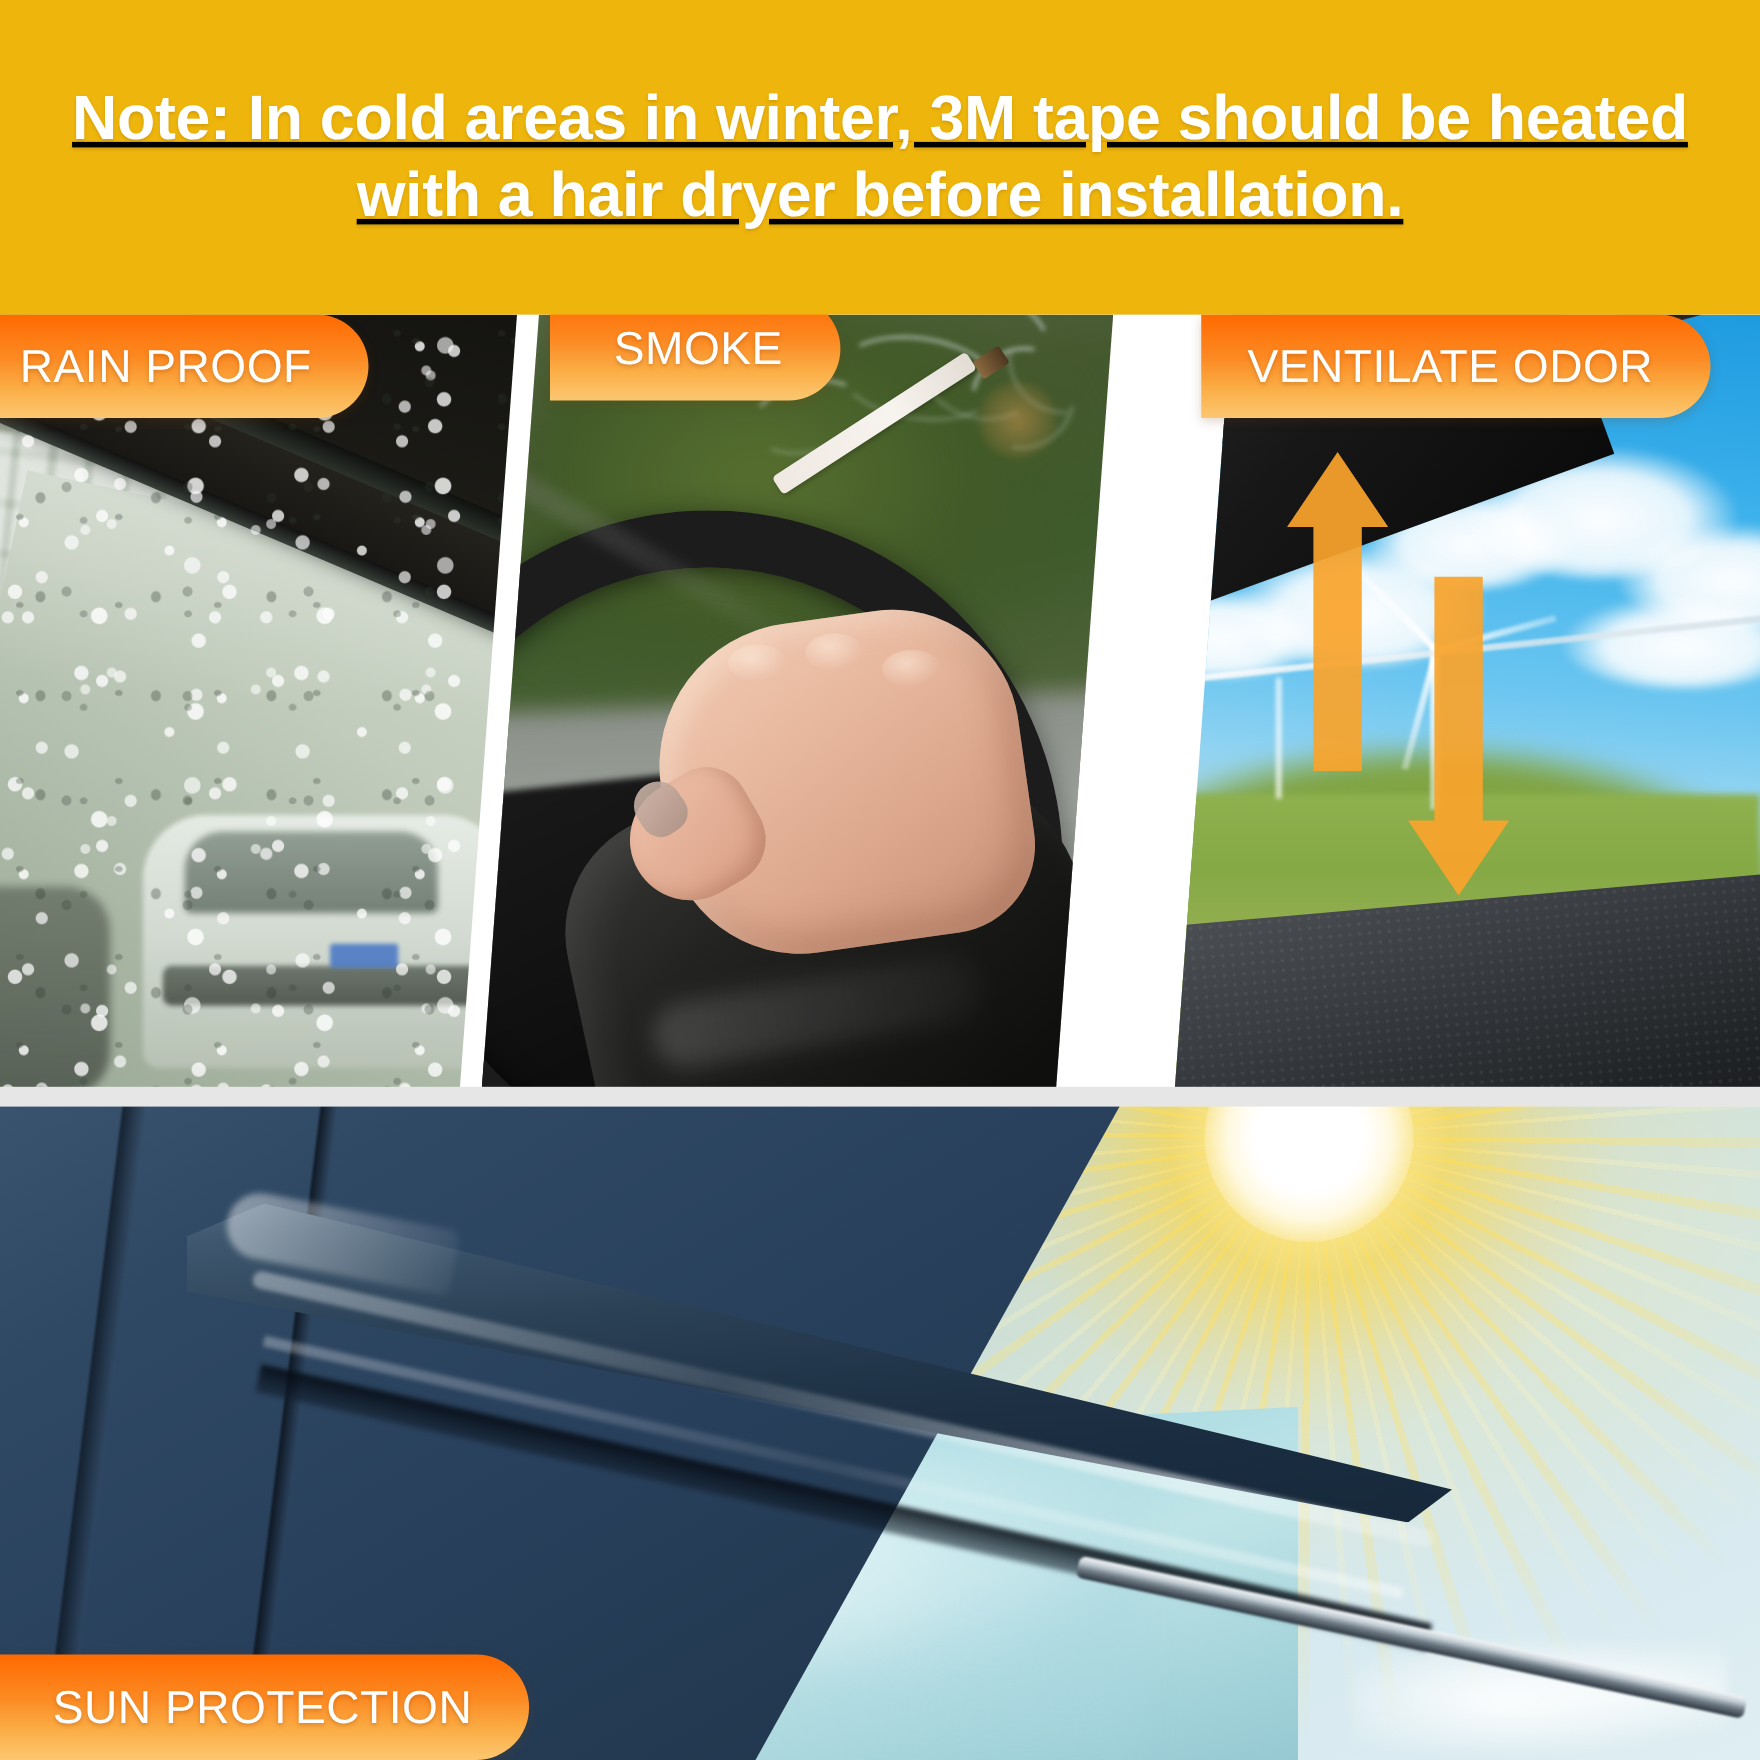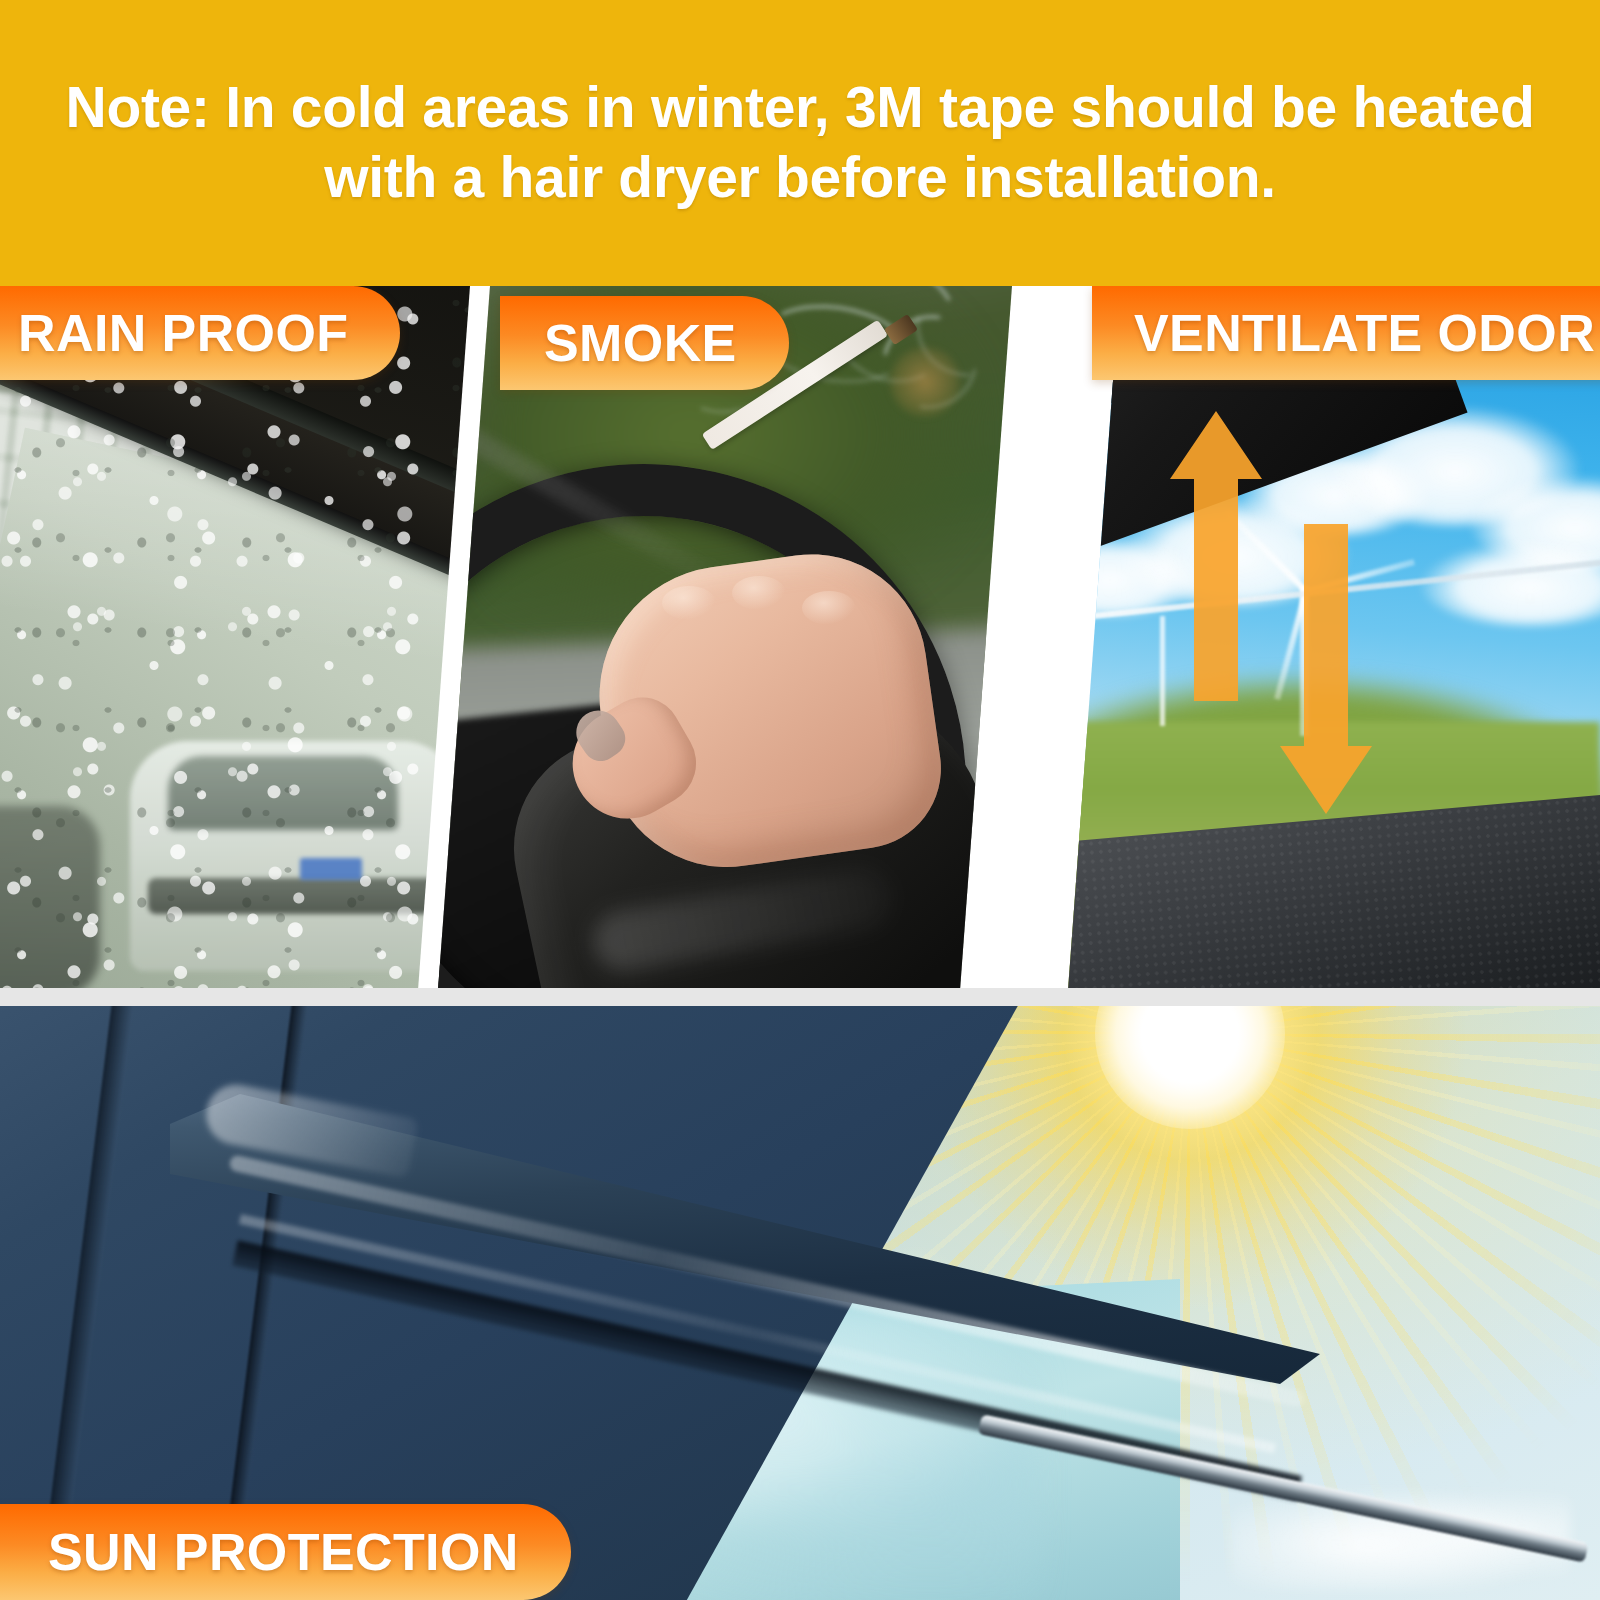--- a/index.html
+++ b/index.html
@@ -27,20 +27,21 @@
     left: 0; top: 0;
     width: 1600px;
     height: 286px;
     background: #eeb50c;
     display: flex;
     align-items: center;
     justify-content: center;
     box-sizing: border-box;
     padding: 0 44px;
     z-index: 40;
+    text-decoration: underline;
   }
   .note-text {
     color: #ffffff;
     font-size: 57px;
     line-height: 1.22;
     font-weight: bold;
     text-align: center;
     letter-spacing: -0.3px;
     text-shadow: 0 2px 3px rgba(140,95,0,0.28);
   }
@@ -451,28 +452,28 @@
     align-items: center;
     height: 94px;
     padding-right: 52px;
     background: linear-gradient(180deg, #ff6a00 0%, #fc8a23 42%, #fbae46 72%, #fcc771 100%);
     border-radius: 0 48px 48px 0;
     z-index: 30;
     box-shadow: 0 3px 10px rgba(120,60,0,0.22);
   }
   .badge-label {
     color: #ffffff;
-    font-size: 52px;
-    font-weight: bold;
+    font-size: 42px;
+    font-weight: normal;
     letter-spacing: 0.4px;
     white-space: nowrap;
     text-shadow: 0 2px 4px rgba(150,70,0,0.35);
   }
   .badge-rain  { left: 0px;    top: 286px;  padding-left: 18px; }
-  .badge-smoke { left: 500px;  top: 296px;  padding-left: 44px; }
+  .badge-smoke { left: 500px;  top: 270px;  padding-left: 58px; }
   .badge-odor  { left: 1092px; top: 286px;  padding-left: 42px; }
   .badge-sun   { left: 0px;    top: 1504px; padding-left: 48px; height: 96px; border-radius: 0 50px 50px 0; }
 
   
   .bottom-panel {
     position: absolute;
     left: 0; top: 1004px;
     width: 1600px;
     height: 596px;
     overflow: hidden;

